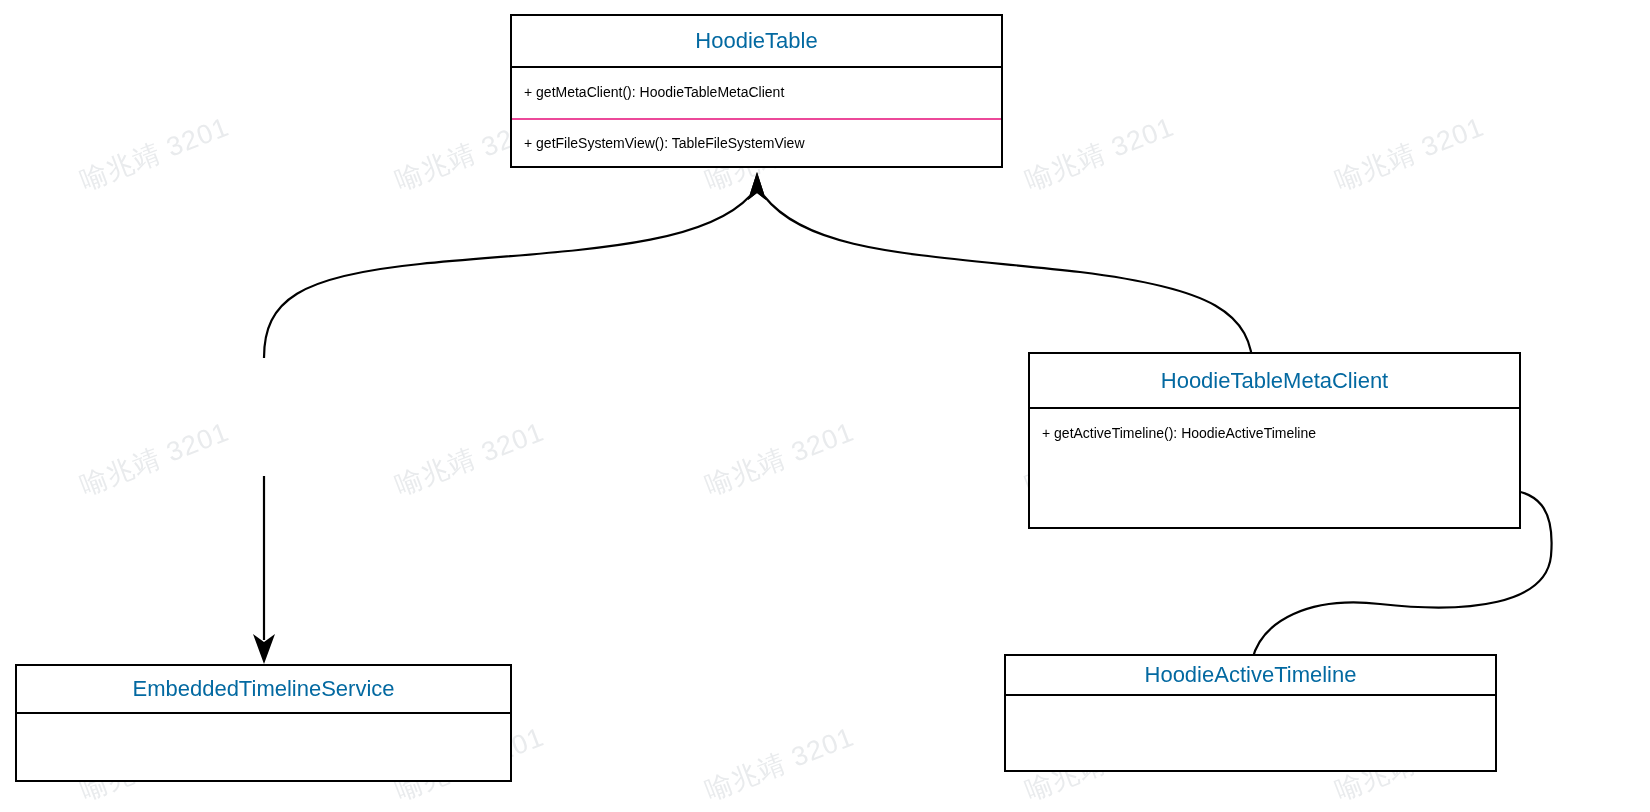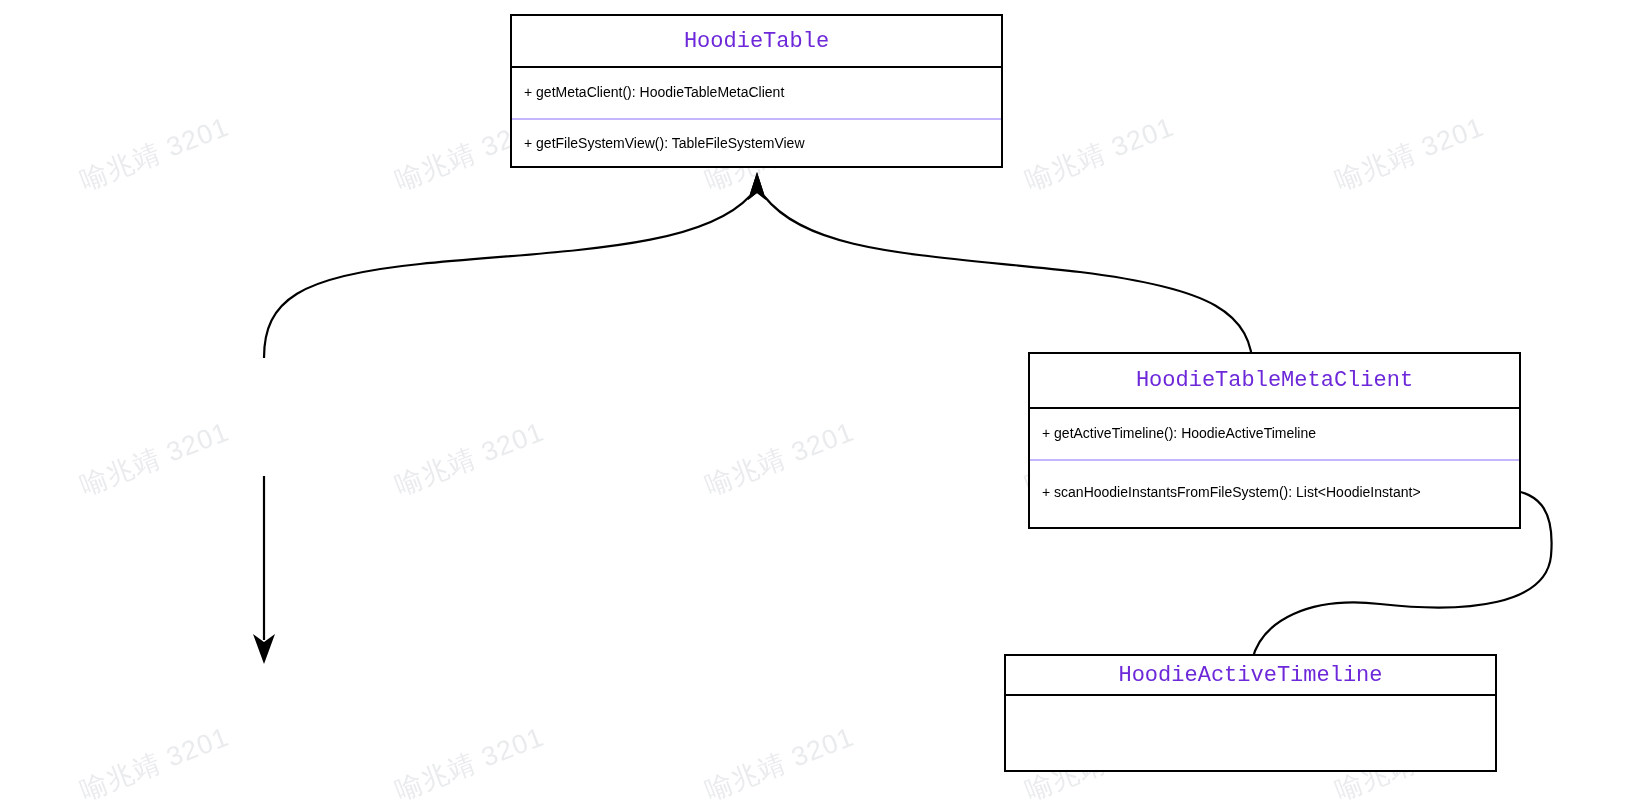--- a/index.html
+++ b/index.html
@@ -53,38 +53,37 @@
     position: relative;
   }
   .uml-section + .uml-section {
     border-top: 2px solid #000000;
   }
   .uml-title {
     display: flex;
     align-items: center;
     justify-content: center;
     font-size: 22px;
-    color: #6d28d9;
+    color: #0369a1;
     text-align: center;
-    font-family: Liberation Mono, monospace;
   }
   .uml-members {
     padding: 0;
   }
   .uml-member {
     box-sizing: border-box;
     display: flex;
     align-items: center;
     padding: 0 12px;
     font-size: 14px;
     color: #000000;
     line-height: 1.22;
   }
   .uml-member + .uml-member {
-    border-top: 2px solid #c4b5fd;
+    border-top: 2px solid #ec4899;
   }
   .uml-member.empty {
     min-height: 46px;
   }
 
   
   #edges {
     position: absolute;
     left: 0; top: 0;
     width: 1650px;
@@ -156,24 +155,29 @@
       <div class="uml-member" style="height:50px;">+ getMetaClient(): HoodieTableMetaClient</div>
       <div class="uml-member" style="height:50px;">+ getFileSystemView(): TableFileSystemView</div>
     </div>
   </div>
 
 
   <div class="uml-class" style="left:1028px; top:352px; width:493px; height:177px;">
     <div class="uml-section uml-title" style="height:53px;">HoodieTableMetaClient</div>
     <div class="uml-section uml-members" style="height:120px;">
       <div class="uml-member" style="height:50px;">+ getActiveTimeline(): HoodieActiveTimeline</div>
-      <div class="uml-member" style="height:66px;">+ scanHoodieInstantsFromFileSystem(): List&lt;HoodieInstant&gt;</div>
     </div>
   </div>
 
+  <div class="uml-class" style="left:15px; top:664px; width:497px; height:118px;">
+    <div class="uml-section uml-title" style="height:46px;">EmbeddedTimelineService</div>
+    <div class="uml-section uml-members" style="height:68px;">
+      <div class="uml-member empty" style="height:64px;"></div>
+    </div>
+  </div>
 
   <div class="uml-class" style="left:1004px; top:654px; width:493px; height:118px;">
     <div class="uml-section uml-title" style="height:38px;">HoodieActiveTimeline</div>
     <div class="uml-section uml-members" style="height:68px;">
       <div class="uml-member empty" style="height:64px;"></div>
     </div>
   </div>
 
 </div>
 

